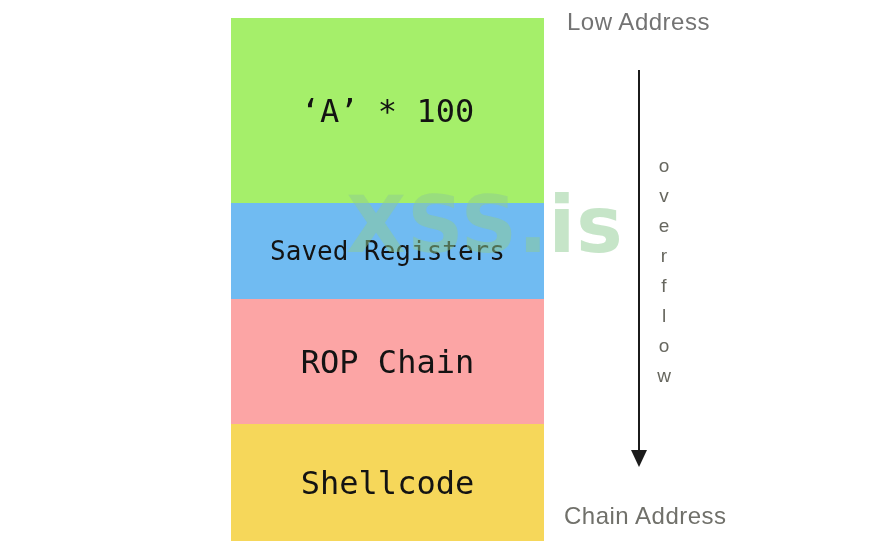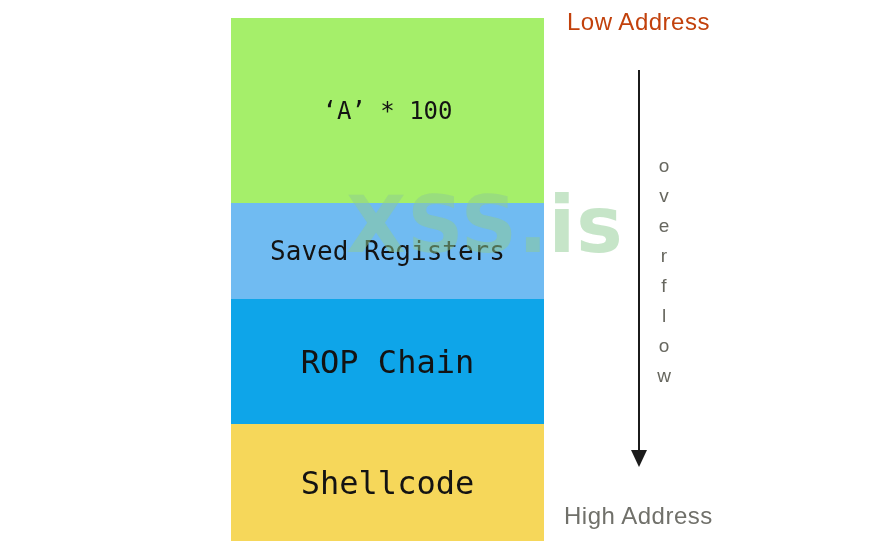--- a/index.html
+++ b/index.html
@@ -23,21 +23,21 @@
     font-family: "DejaVu Sans Mono", monospace;
     color: #131313;
   }
   .block {
     display: flex;
     flex-direction: column;
     align-items: center;
     justify-content: center;
     text-align: center;
   }
-  .block-buffer    { height: 185px; font-size: 24px; }
+  .block-buffer    { height: 185px; font-size: 32px; }
   .block-saved     { height: 96px;  font-size: 26px; line-height: 32px; }
   .block-rop       { height: 125px; font-size: 32px; }
   .block-shellcode { height: 117px; font-size: 32px; }
 
   
   .addr-label {
     position: absolute;
     font-size: 24px;
     letter-spacing: 0.5px;
     white-space: nowrap;
@@ -100,43 +100,43 @@
   <div class="stack" style="color: rgb(19, 19, 19);">
 
     <div class="block block-buffer" style="background: rgb(165, 239, 106);">
       <span>‘A’ * 100</span>
     </div>
 
     <div class="block block-saved" style="background: rgb(112, 187, 242);">
       <span>Saved Registers</span>
     </div>
 
-    <div class="block block-rop" style="background: #0ea5e9;">
+    <div class="block block-rop" style="background: #fca5a5;">
       <span>ROP Chain</span>
     </div>
 
     <div class="block block-shellcode" style="background: rgb(246, 215, 90);">
       <span>Shellcode</span>
     </div>
 
   </div>
 
-  <div class="addr-label addr-low" style="color: #c2410c;">Low Address</div>
+  <div class="addr-label addr-low" style="color: #737373;">Low Address</div>
 
   <div class="arrow-line" style="background: rgb(27, 27, 27);"></div>
   <div class="arrow-head"></div>
 
   <div class="overflow-word" style="color: rgb(103, 103, 95);">
     <span>o</span>
     <span>v</span>
     <span>e</span>
     <span>r</span>
     <span>f</span>
     <span>l</span>
     <span>o</span>
     <span>w</span>
   </div>
 
-  <div class="addr-label addr-high" style="color: rgb(112, 112, 106);">High Address</div>
+  <div class="addr-label addr-high" style="color: rgb(112, 112, 106);">Chain Address</div>
 
   <div class="watermark" style="color: rgba(141, 203, 146, 0.5); margin-left: 35px;">XSS.is</div>
 
 </div>
 
 </body></html>

